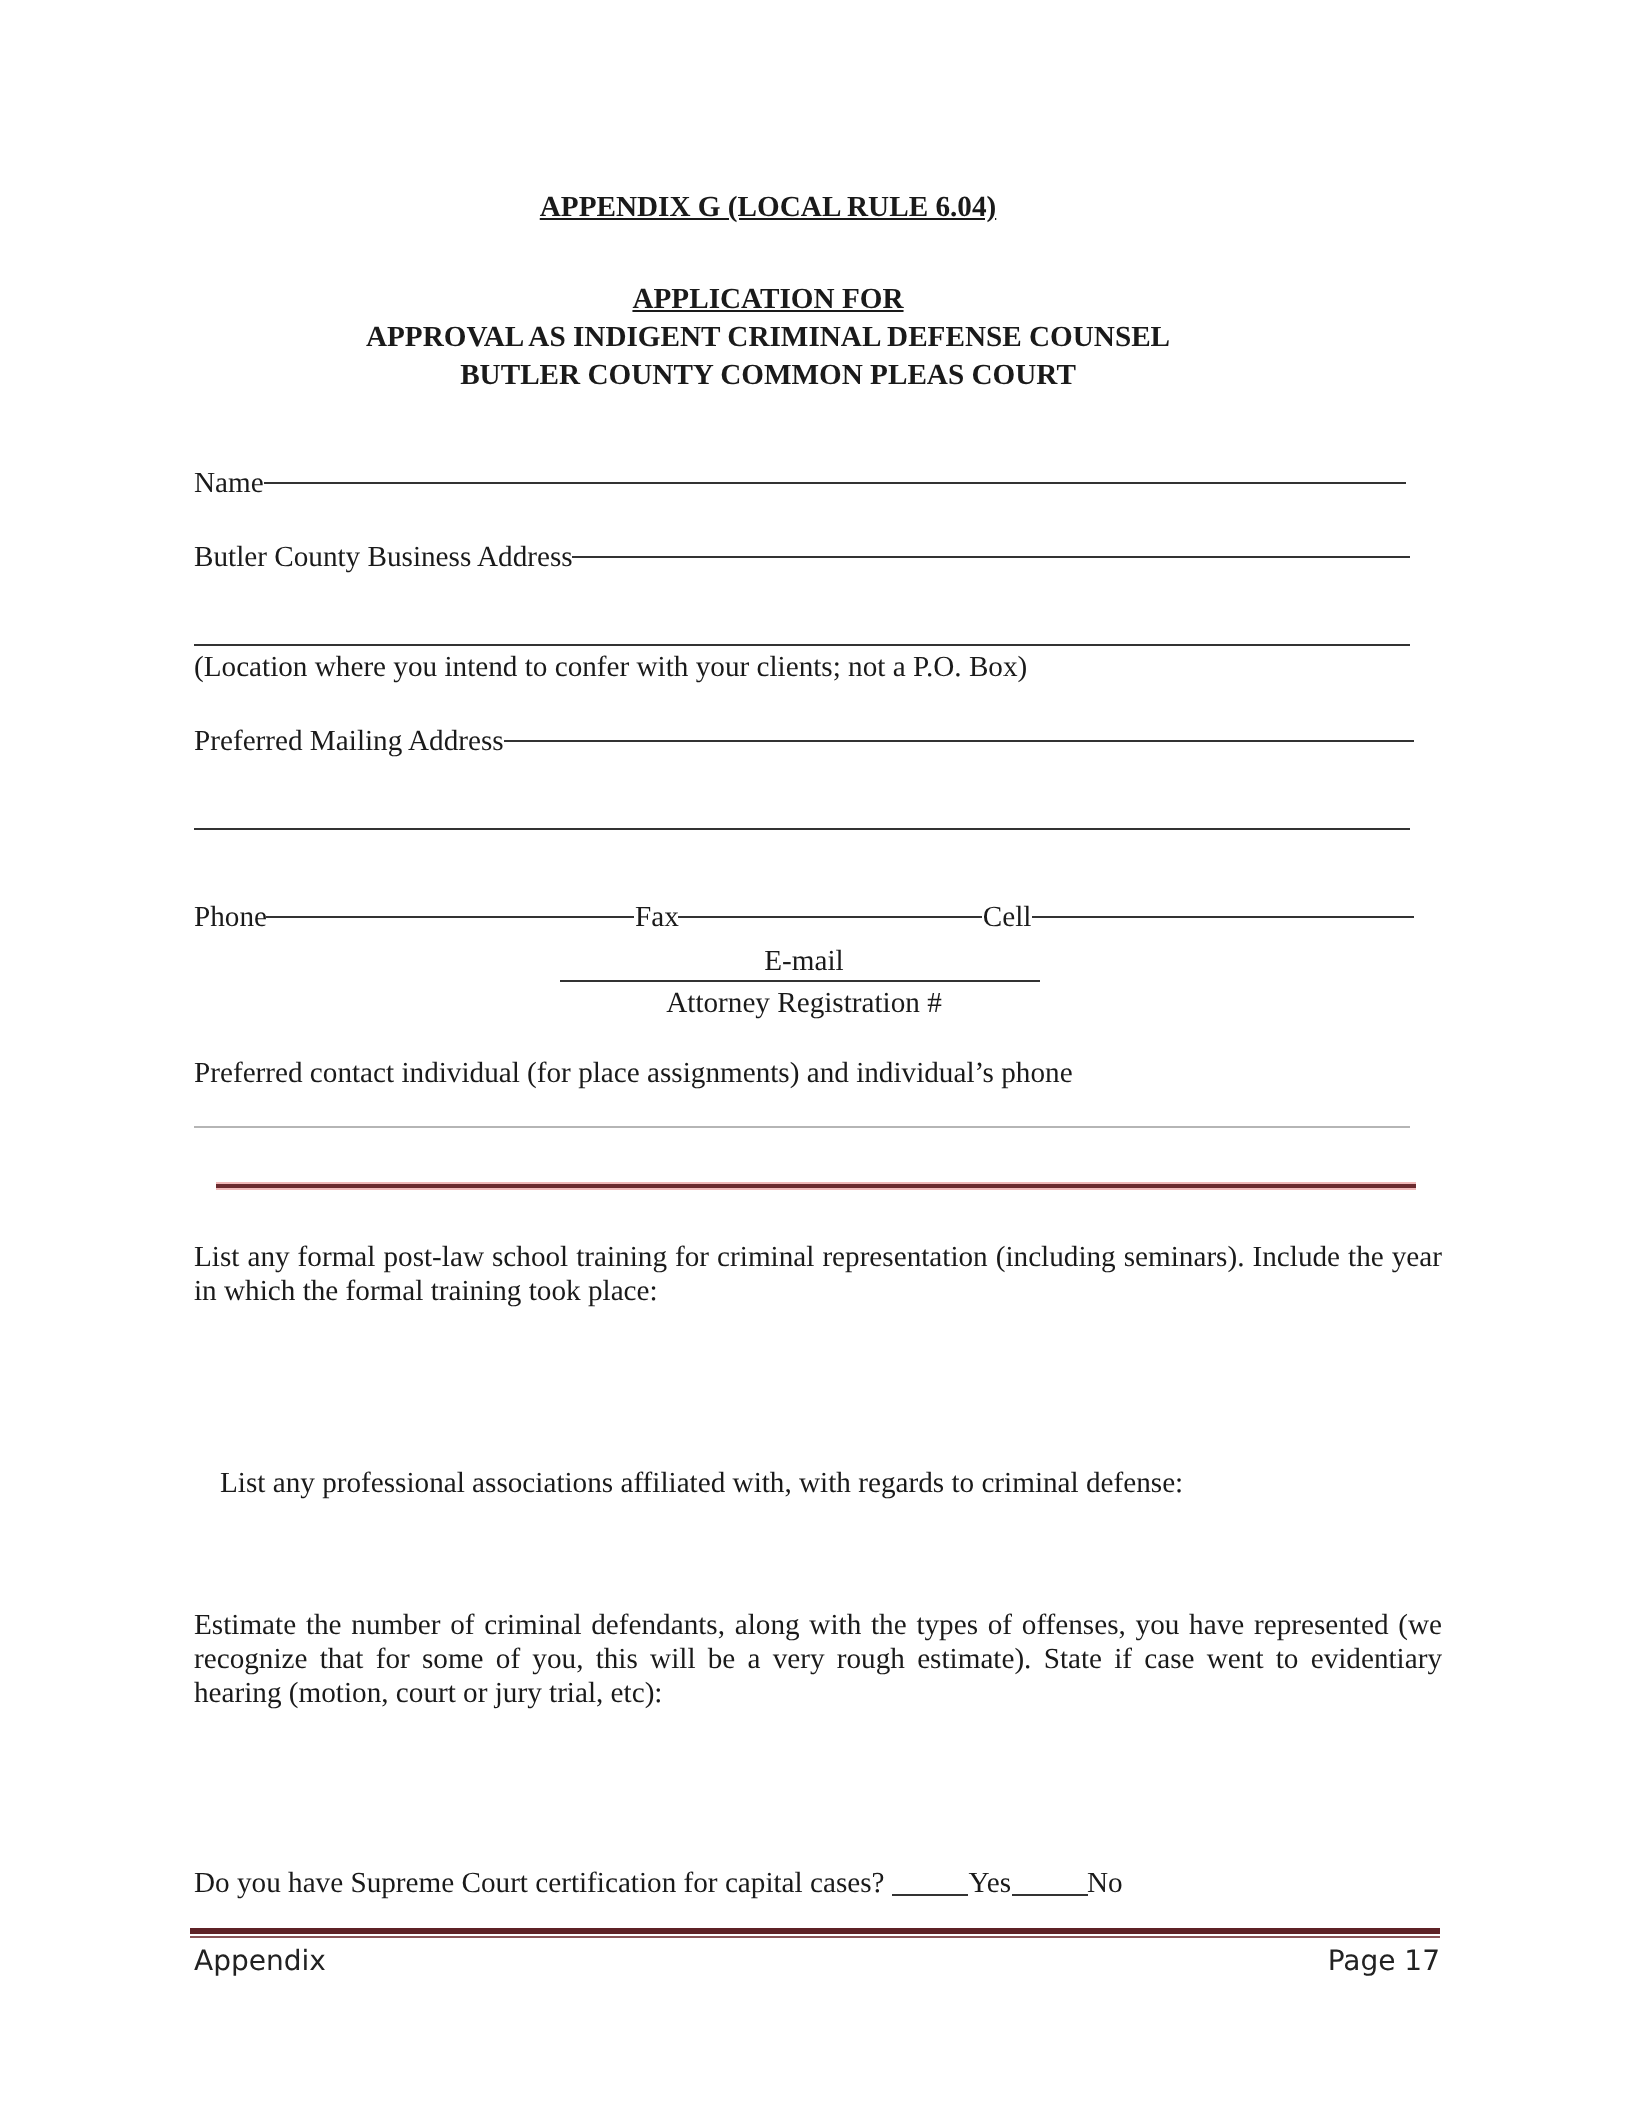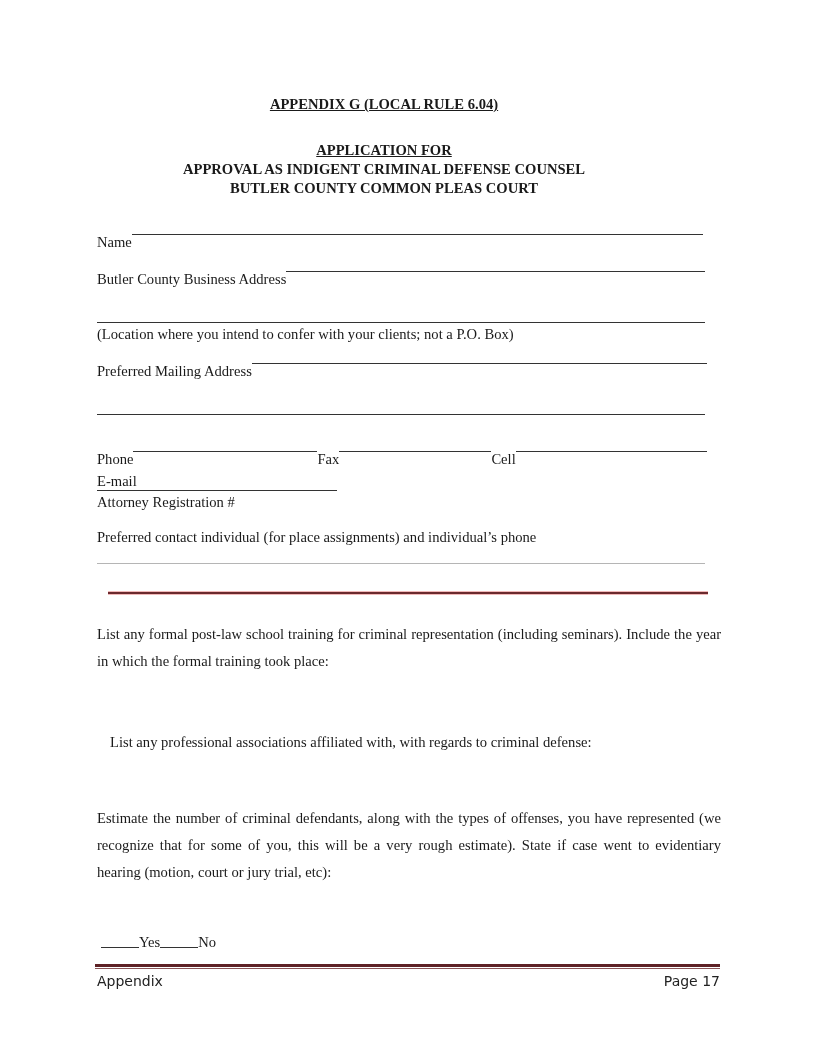--- a/index.html
+++ b/index.html
@@ -4,24 +4,24 @@
   <style>
     html, body { margin: 0; padding: 0; background: #ffffff; }
     body { width: 816px; height: 1056px; position: relative; overflow: hidden;
            font-family: "Liberation Serif", serif; color: #1a1a1a; font-size: 14.6px; }
     .abs { position: absolute; white-space: nowrap; }
     .center { left: 0; width: 680px; text-align: center; margin-left: 44px; }
     .bold { font-weight: bold; }
     .ul { text-decoration: underline; }
     .line { border-bottom: 1px solid #333; height: 0; position: absolute; }
     .line.grey { border-bottom: 1px solid #b5b5b5; }
-    .field-row { position: absolute; left: 97px; display: flex; align-items: flex-start; width: 610px; }
+    .field-row { position: absolute; left: 97px; display: flex; align-items: center; width: 610px; }
     .fill { flex: 1; border-bottom: 1px solid #333; margin-bottom: 3px; height: 0; }
     .fixed-fill { border-bottom: 1px solid #333; margin-bottom: 3px; height: 0; display: inline-block; }
-    .para { position: absolute; left: 97px; width: 624px; line-height: 27px; }
+    .para { position: absolute; left: 97px; width: 624px; line-height: 17px; }
     .justify { text-align: justify; text-align-last: left; }
     .divider-mid { position: absolute; left: 108px; width: 600px; top: 591px; height: 2px;
                    background: #6b2a2e; border-top: 1px solid #f1b9b9; border-bottom: 1px solid #f1b9b9; }
     .divider-foot-thick { position: absolute; left: 95px; width: 625px; top: 964px; height: 3px; background: #5e2226; }
     .divider-foot-thin { position: absolute; left: 95px; width: 625px; top: 968px; height: 1px; background: #8a5558; }
     .footer { font-family: "DejaVu Sans", sans-serif; font-size: 14px; color: #222; }
   </style>
 </head>
 <body>
 
@@ -67,20 +67,21 @@
 <div class="abs" style="left:97px; top:529px;">Preferred contact individual (for place assignments) and individual’s phone</div>
 <div class="line grey" style="left:97px; width:608px; top:563px;"></div>
 
 <div class="divider-mid"></div>
 
 <div class="para justify" style="top:621px;">List any formal post-law school training for criminal representation (including seminars).  Include the year in which the formal training took place:</div>
 <div class="abs" style="left:97px; top:734px;margin-left:13px;">List any professional associations affiliated with, with regards to criminal defense:</div>
 <div class="para justify" style="top:805px;">Estimate the number of criminal defendants, along with the types of offenses, you have represented (we recognize that for some of you, this will be a very rough estimate).  State if case went to evidentiary hearing (motion, court or jury trial, etc):</div>
 
 <div class="abs" style="left:97px; top:934px; display:flex; align-items:flex-end;">
+  <span>Do you have Supreme Court certification for capital cases?</span>
   <span class="fixed-fill" style="width:38px; margin-left:4px;"></span>
   <span>Yes</span>
   <span class="fixed-fill" style="width:38px;"></span>
   <span>No</span>
 </div>
 
 <div class="divider-foot-thick"></div>
 <div class="divider-foot-thin"></div>
 <div class="abs footer" style="left:97px; top:973px;">Appendix</div>
 <div class="abs footer" style="right:96px; top:973px;">Page 17</div>

